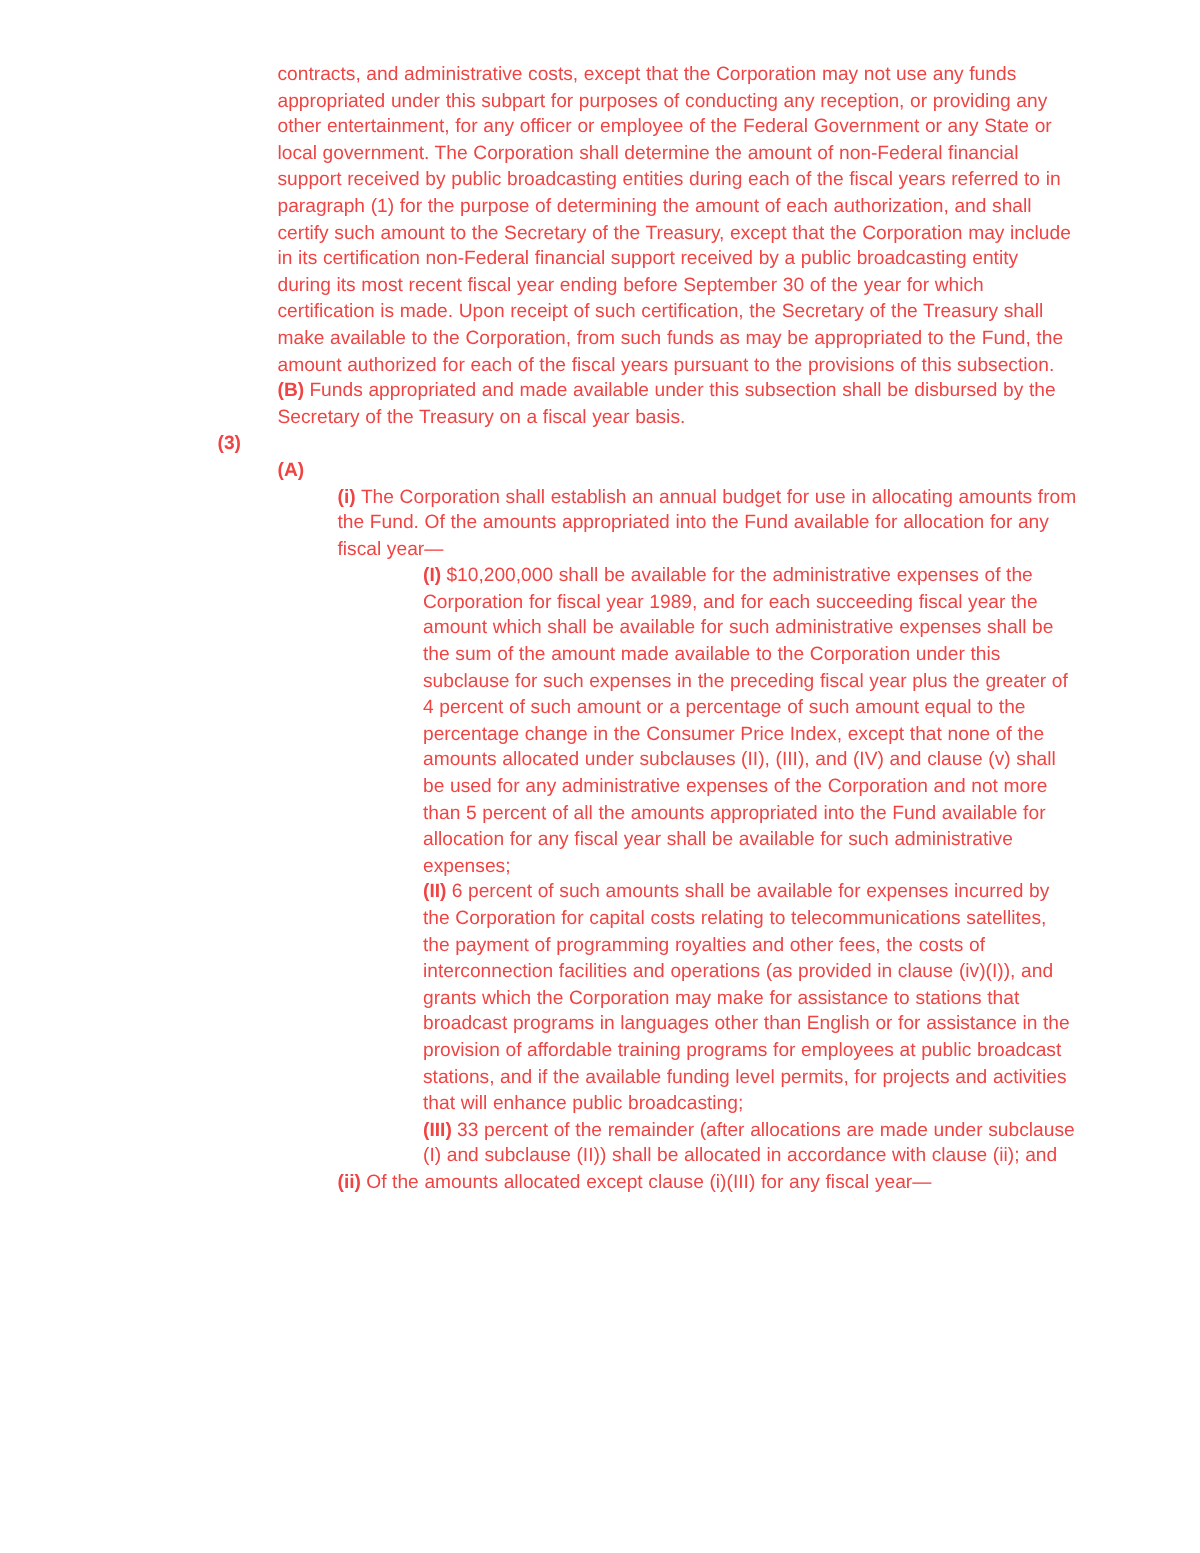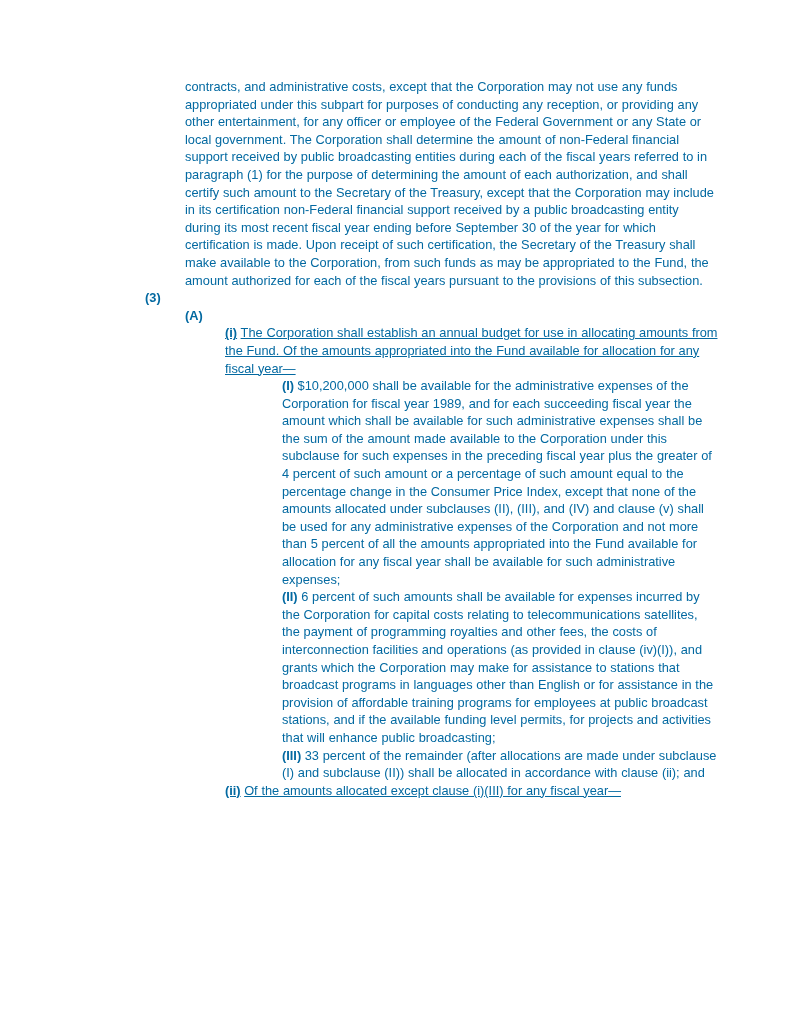--- a/index.html
+++ b/index.html
@@ -2,43 +2,44 @@
 <html><head>
 <meta charset="utf-8">
 <style>
   * { margin: 0; padding: 0; box-sizing: border-box; }
   html, body { background: #ffffff; }
   .page {
     position: relative;
     width: 800px;
     height: 1035px;
     background: #ffffff;
-    color: #0369a1;
+    color: #ef4444;
     font-family: "Liberation Sans", "DejaVu Sans", sans-serif;
     font-size: 12.8px;
     line-height: 17.6px;
-    padding-top: 78px;
+    padding-top: 40px;
     padding-right: 82px;
     overflow: hidden;
   }
   .para { margin: 0; text-align: left; word-spacing: 0.2px; }
   .indent-0 { margin-left: 145px; }
   .indent-1 { margin-left: 185px; }
-  .indent-2 { margin-left: 225px; text-decoration: underline; }
+  .indent-2 { margin-left: 225px; }
   .indent-3 { margin-left: 282px; }
   .marker { font-weight: 700; }
   .marker:not(:empty) { margin-right: 3.5px; }
 </style>
 </head>
 <body>
 
 <div class="page">
 
   <p class="para indent-1"><b class="marker"></b><span class="clause-text">contracts, and administrative costs, except that the Corporation may not use any funds appropriated under this subpart for purposes of conducting any reception, or providing any other entertainment, for any officer or employee of the Federal Government or any State or local government. The Corporation shall determine the amount of non-Federal financial support received by public broadcasting entities during each of the fiscal years referred to in paragraph (1) for the purpose of determining the amount of each authorization, and shall certify such amount to the Secretary of the Treasury, except that the Corporation may include in its certification non-Federal financial support received by a public broadcasting entity during its most recent fiscal year ending before September 30 of the year for which certification is made. Upon receipt of such certification, the Secretary of the Treasury shall make available to the Corporation, from such funds as may be appropriated to the Fund, the amount authorized for each of the fiscal years pursuant to the provisions of this subsection.</span></p>
 
+  <p class="para indent-1"><b class="marker">(B)</b><span class="clause-text">Funds appropriated and made available under this subsection shall be disbursed by the Secretary of the Treasury on a fiscal year basis.</span></p>
 
   <p class="para indent-0"><b class="marker">(3)</b><span class="clause-text"></span></p>
 
   <p class="para indent-1"><b class="marker">(A)</b><span class="clause-text"></span></p>
 
   <p class="para indent-2"><b class="marker">(i)</b><span class="clause-text">The Corporation shall establish an annual budget for use in allocating amounts from the Fund. Of the amounts appropriated into the Fund available for allocation for any fiscal year—</span></p>
 
   <p class="para indent-3"><b class="marker">(I)</b><span class="clause-text">$10,200,000 shall be available for the administrative expenses of the Corporation for fiscal year 1989, and for each succeeding fiscal year the amount which shall be available for such administrative expenses shall be the sum of the amount made available to the Corporation under this subclause for such expenses in the preceding fiscal year plus the greater of 4 percent of such amount or a percentage of such amount equal to the percentage change in the Consumer Price Index, except that none of the amounts allocated under subclauses (II), (III), and (IV) and clause (v) shall be used for any administrative expenses of the Corporation and not more than 5 percent of all the amounts appropriated into the Fund available for allocation for any fiscal year shall be available for such administrative expenses;</span></p>
 
   <p class="para indent-3"><b class="marker">(II)</b><span class="clause-text">6 percent of such amounts shall be available for expenses incurred by the Corporation for capital costs relating to telecommunications satellites, the payment of programming royalties and other fees, the costs of interconnection facilities and operations (as provided in clause (iv)(I)), and grants which the Corporation may make for assistance to stations that broadcast programs in languages other than English or for assistance in the provision of affordable training programs for employees at public broadcast stations, and if the available funding level permits, for projects and activities that will enhance public broadcasting;</span></p>

